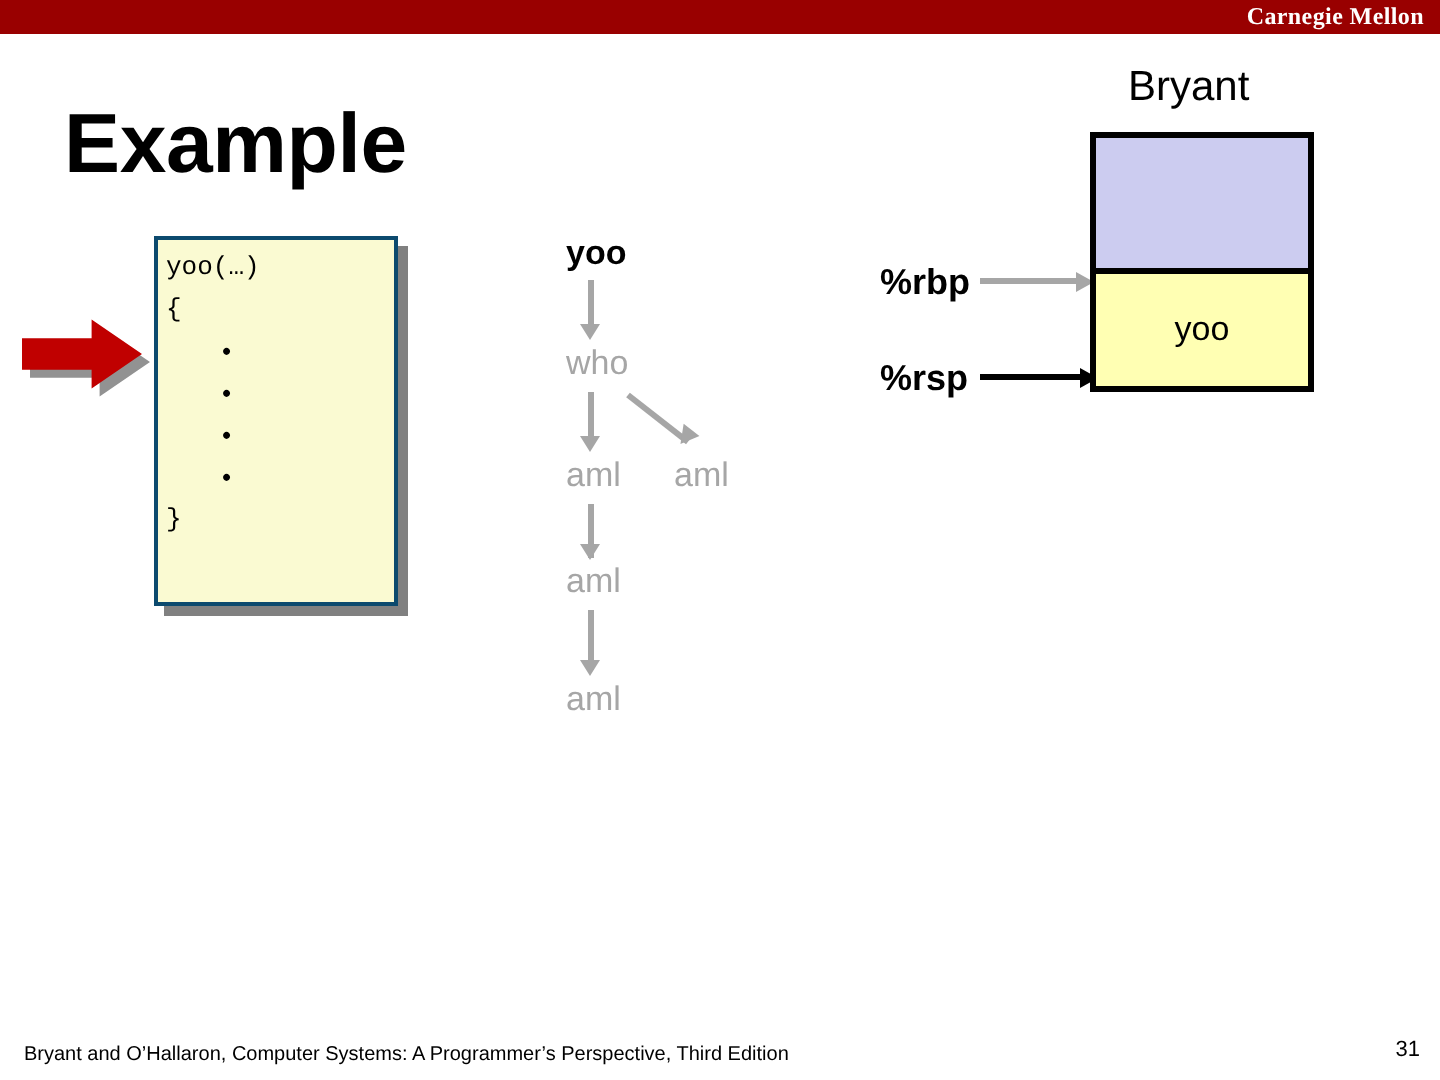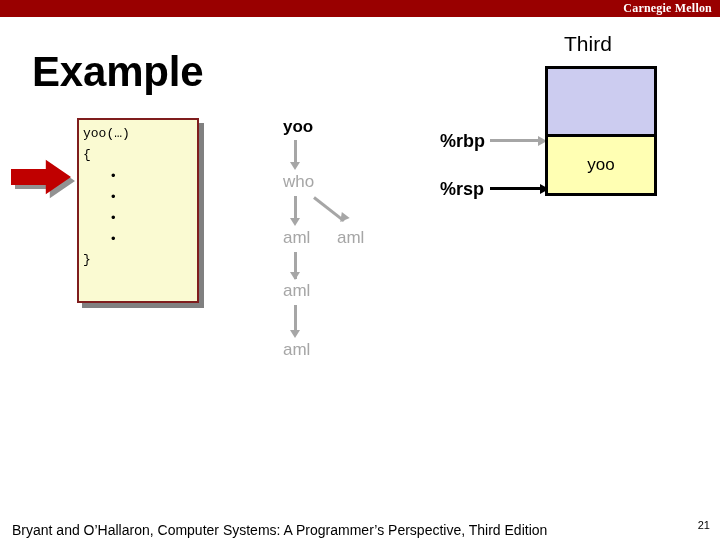--- a/index.html
+++ b/index.html
@@ -100,21 +100,21 @@
     height: 185px;
     background: #808080;
   }
   .code-box {
     position: absolute;
     left: 77px;
     top: 118px;
     width: 122px;
     height: 185px;
     background: #fafad2;
-    border: 2px solid #7f1d1d;
+    border: 2px solid #0c4a6e;
     box-sizing: border-box;
     font-family: "Liberation Mono", monospace;
     font-size: 13px;
     color: #000000;
     padding: 3px 0 0 4px;
     box-sizing: border-box;
   }
   .code-line {
     height: 21px;
     line-height: 21px;
@@ -226,42 +226,42 @@
     top: 68px;
     height: 56px;
     background: #ffffb3;
   }
 
   
   .footer-text {
     position: absolute;
     left: 12px;
     top: 522px;
-    font-size: 14px;
+    font-size: 10px;
     color: #000000;
     white-space: nowrap;
   }
   .page-number {
     position: absolute;
     right: 10px;
     top: 519px;
     font-size: 11px;
     color: #000000;
   }
 </style>
 </head>
 <body>
 
 <div id="slide">
 
   <div class="header-band"></div>
   <div class="header-brand">Carnegie Mellon</div>
 
   <div class="slide-title">Example</div>
-  <div class="stack-title">Third</div>
+  <div class="stack-title">Bryant</div>
 
   <div class="red-arrow-wrap">
     <div class="red-arrow-shadow"></div>
     <div class="red-arrow-body"></div>
   </div>
 
   <div class="code-box-shadow"></div>
   <div class="code-box">
     <div class="code-line">yoo(…)</div>
     <div class="code-line">{</div>
@@ -303,15 +303,15 @@
   <div class="reg-label" style="left:440px; top:179px;">%rsp</div>
   <div class="reg-line black" style="left:490px; top:187px; width:52px;"></div>
   <div class="reg-head black" style="left:540px; top:184px;"></div>
 
   <div class="stack-frame">
     <div class="stack-cell upper"></div>
     <div class="stack-cell lower">yoo</div>
   </div>
 
   <div class="footer-text">Bryant and O’Hallaron, Computer Systems: A Programmer’s Perspective, Third Edition</div>
-  <div class="page-number">21</div>
+  <div class="page-number">31</div>
 
 </div>
 
 </body></html>

